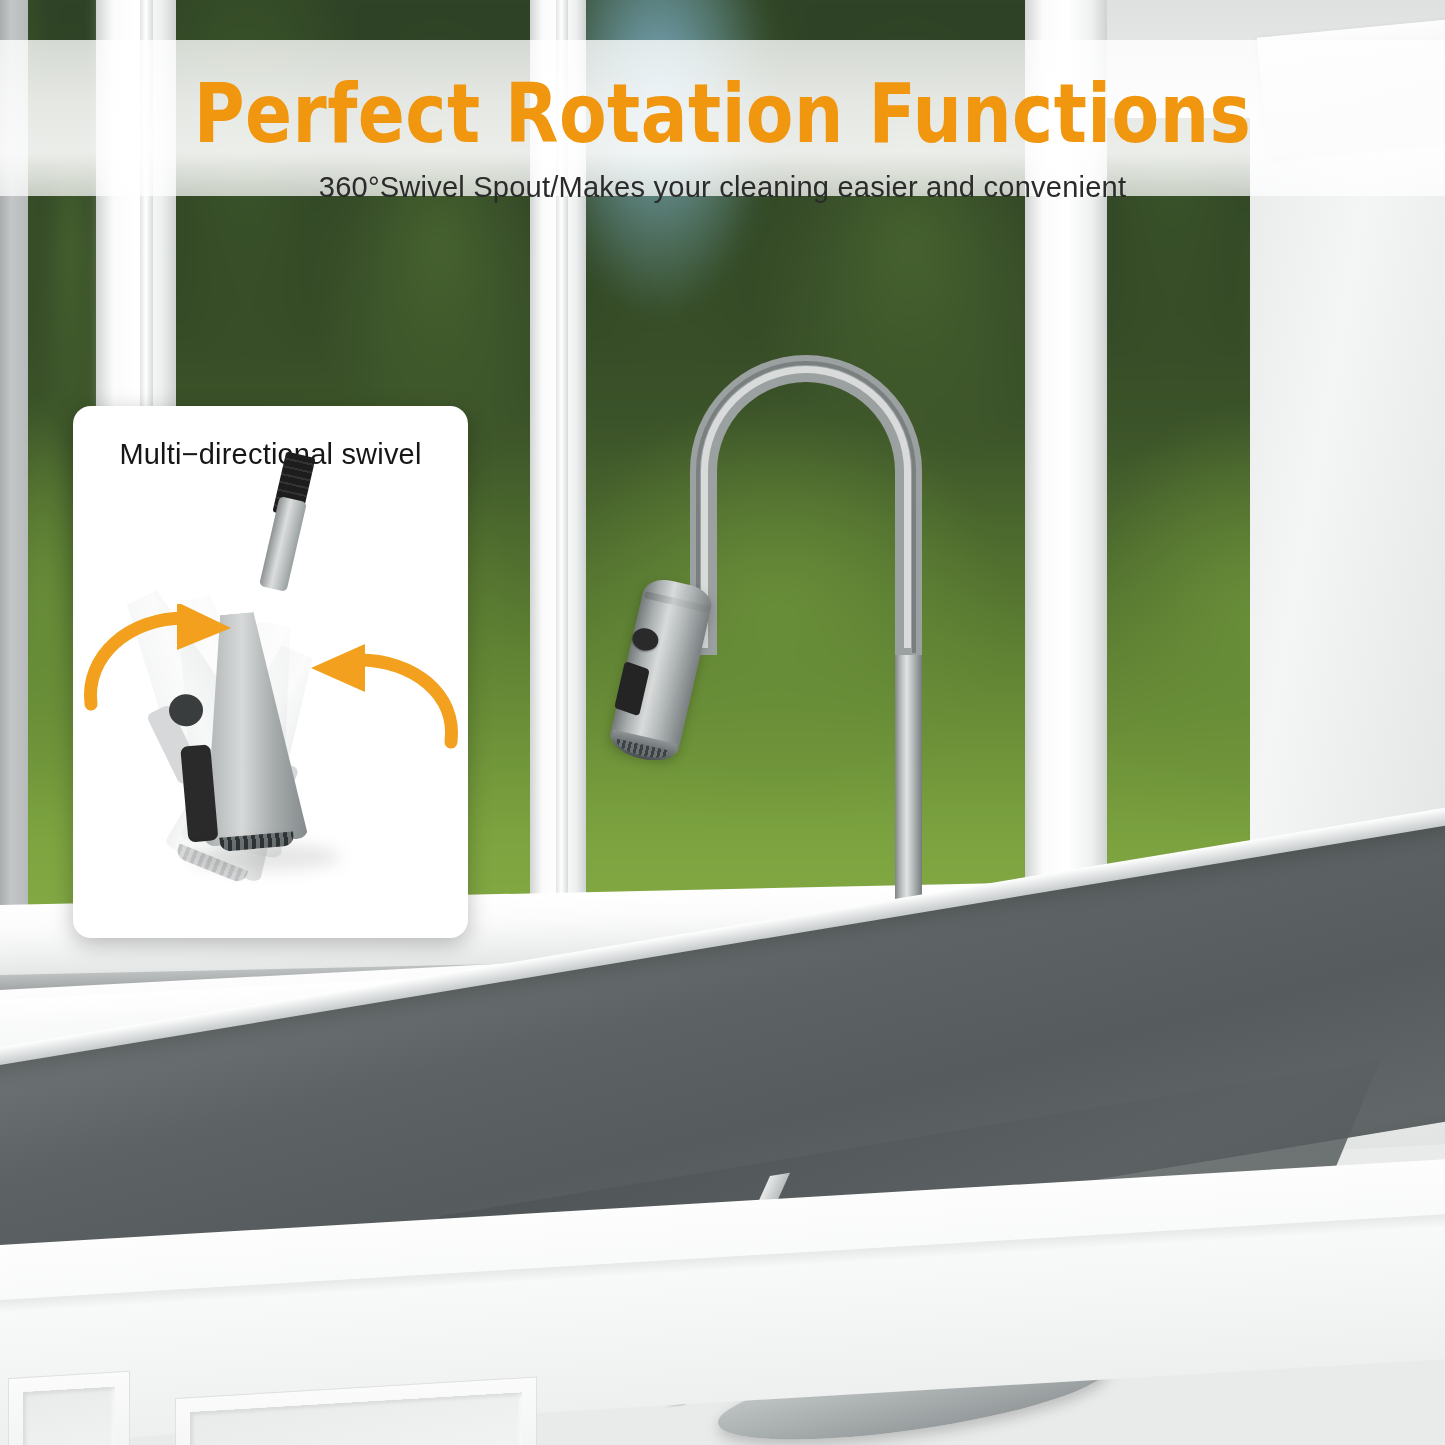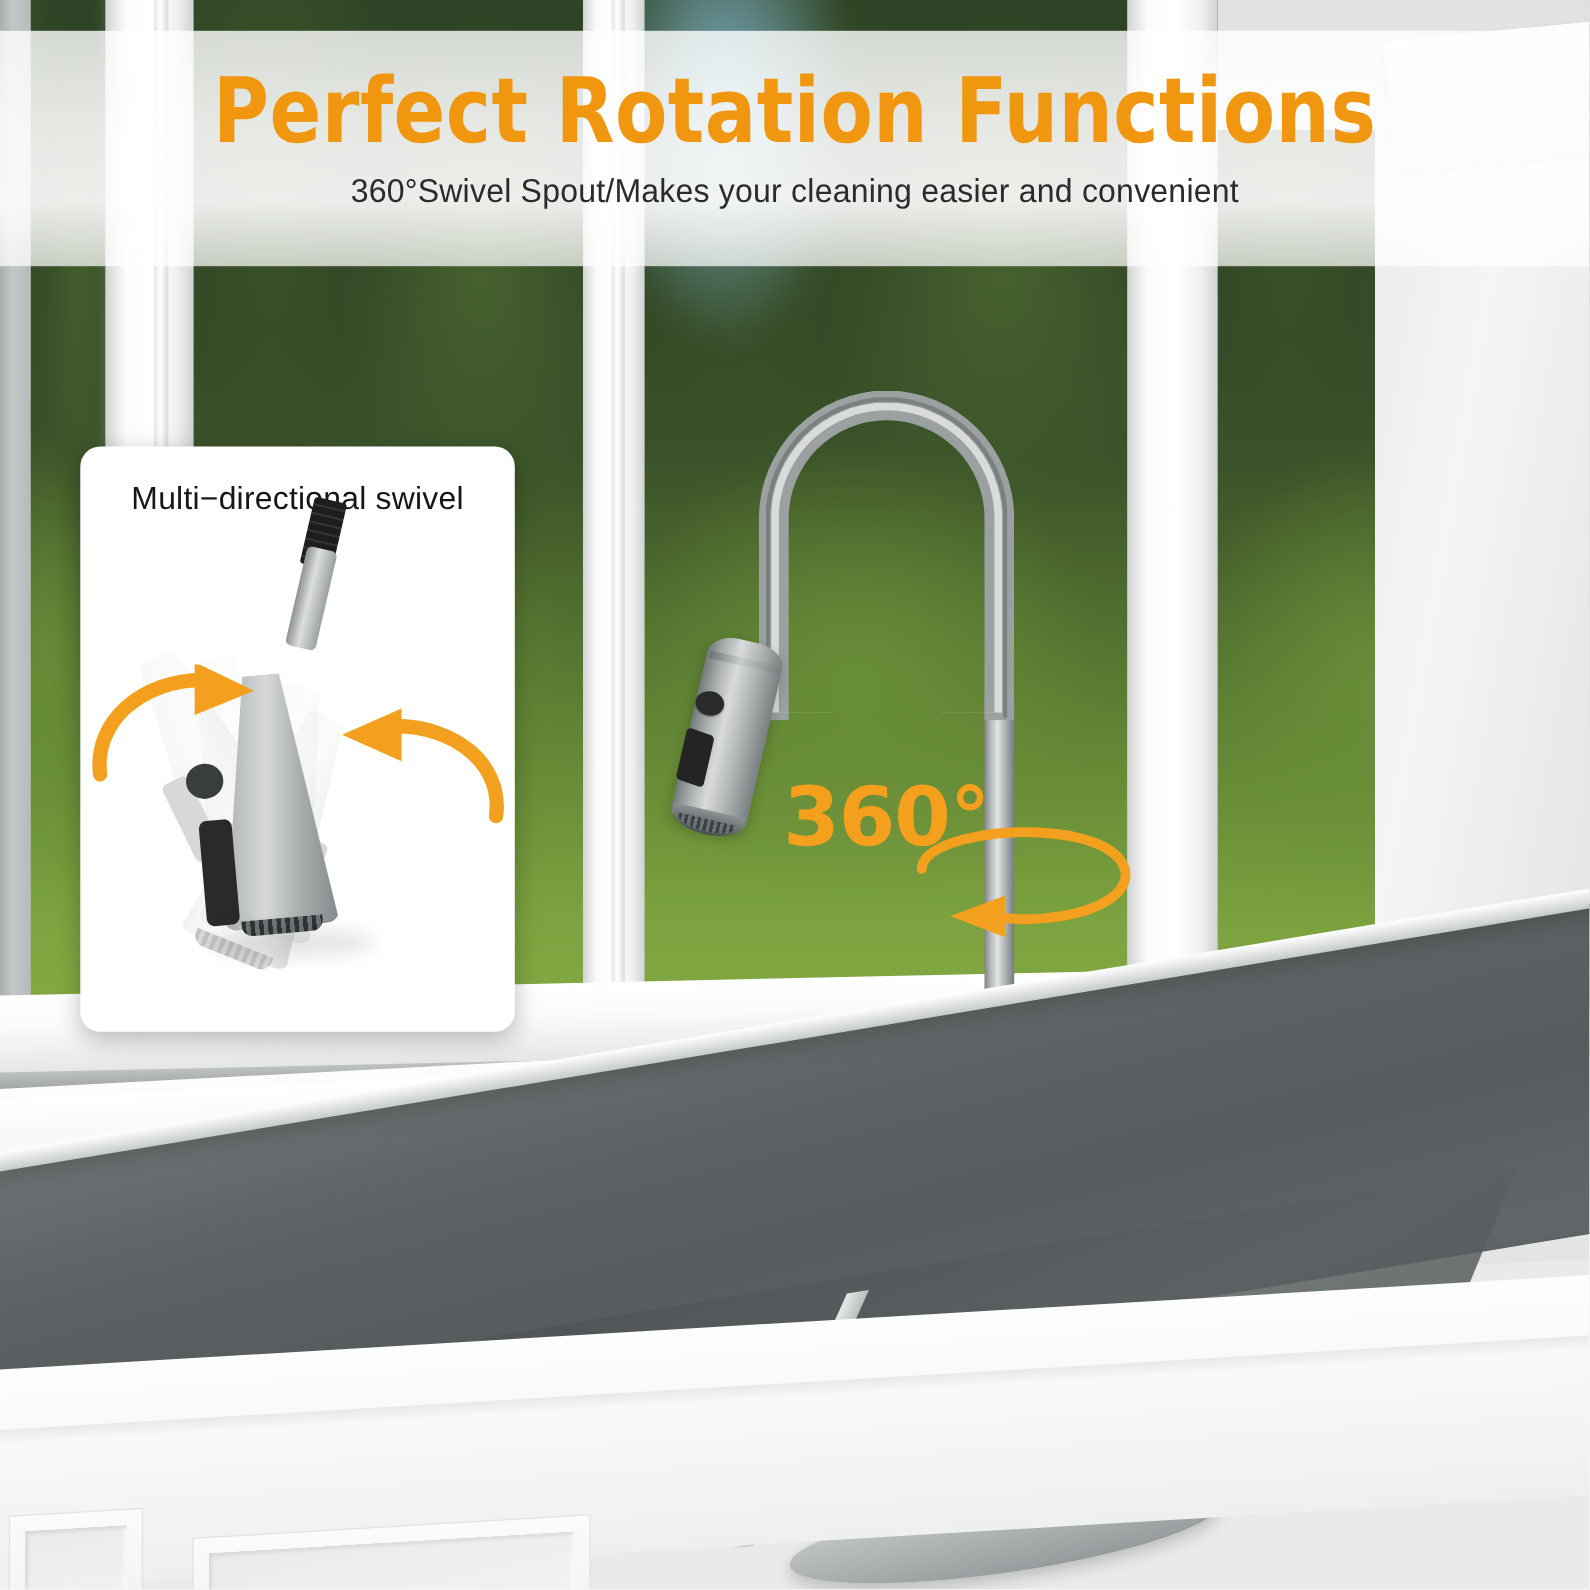--- a/index.html
+++ b/index.html
@@ -175,21 +175,21 @@
     border-radius:50%;transform:skewY(-8deg);
     box-shadow:0 6px 14px rgba(0,0,0,.2);}
 
   
   #rot360{left:712px;top:706px;width:330px;height:160px;}
   #rot360 .num{font-size:74px;font-weight:700;color:#f5a01d;line-height:1;
     letter-spacing:-1px;font-family:"DejaVu Sans","Liberation Sans",sans-serif;}
   #rot360 svg{position:absolute;left:118px;top:38px;}
 
   
-  #header{left:0;top:28px;width:1445px;height:214px;
+  #header{left:0;top:40px;width:1445px;height:156px;
     background:linear-gradient(180deg,rgba(255,255,255,.80) 0%,rgba(255,255,255,.87) 40%,rgba(255,255,255,.90) 72%,rgba(255,255,255,.72) 100%);}
   #headline{position:absolute;left:0;top:26px;width:1445px;text-align:center;
     font-family:"DejaVu Sans Condensed","Liberation Sans Narrow","Liberation Sans",sans-serif;
     font-weight:700;font-size:82px;color:#f0960f;letter-spacing:.5px;
     transform:scaleX(.94);}
   #subline{position:absolute;left:0;top:130px;width:1445px;text-align:center;
     font-family:"Liberation Sans","DejaVu Sans",sans-serif;
     font-size:30px;color:#2b2b2b;letter-spacing:.2px;transform:scaleX(.97);}
 
   
@@ -293,27 +293,20 @@
     <div id="basinShade"></div>
     <div id="divider"></div>
     <div id="sinkRimTop"></div>
   </div>
 
   <div class="layer" id="cabinet"></div>
   <div class="layer" id="cabRail"></div>
   <div class="door" id="door1"></div>
   <div class="door" id="door2"></div>
 
-  <div class="layer" id="rot360">
-    <div class="num">360°</div>
-    <svg width="212" height="110" viewBox="0 0 212 110">
-      <path d="M8 46 C8 18, 96 4, 152 18 C196 29, 205 56, 178 74 C156 88, 116 95, 78 90" fill="none" stroke="#f2a01e" stroke-width="9" stroke-linecap="round"></path>
-      <polygon points="84,70 84,108 34,89" fill="#f2a01e"></polygon>
-    </svg>
-  </div>
 
   <div class="layer" id="header">
     <div id="headline">Perfect Rotation Functions</div>
     <div id="subline">360°Swivel Spout/Makes your cleaning easier and convenient</div>
   </div>
 
   <div class="layer" id="card">
     <div id="cardTitle">Multi−directional swivel</div>
 
     <div id="cardArt">

